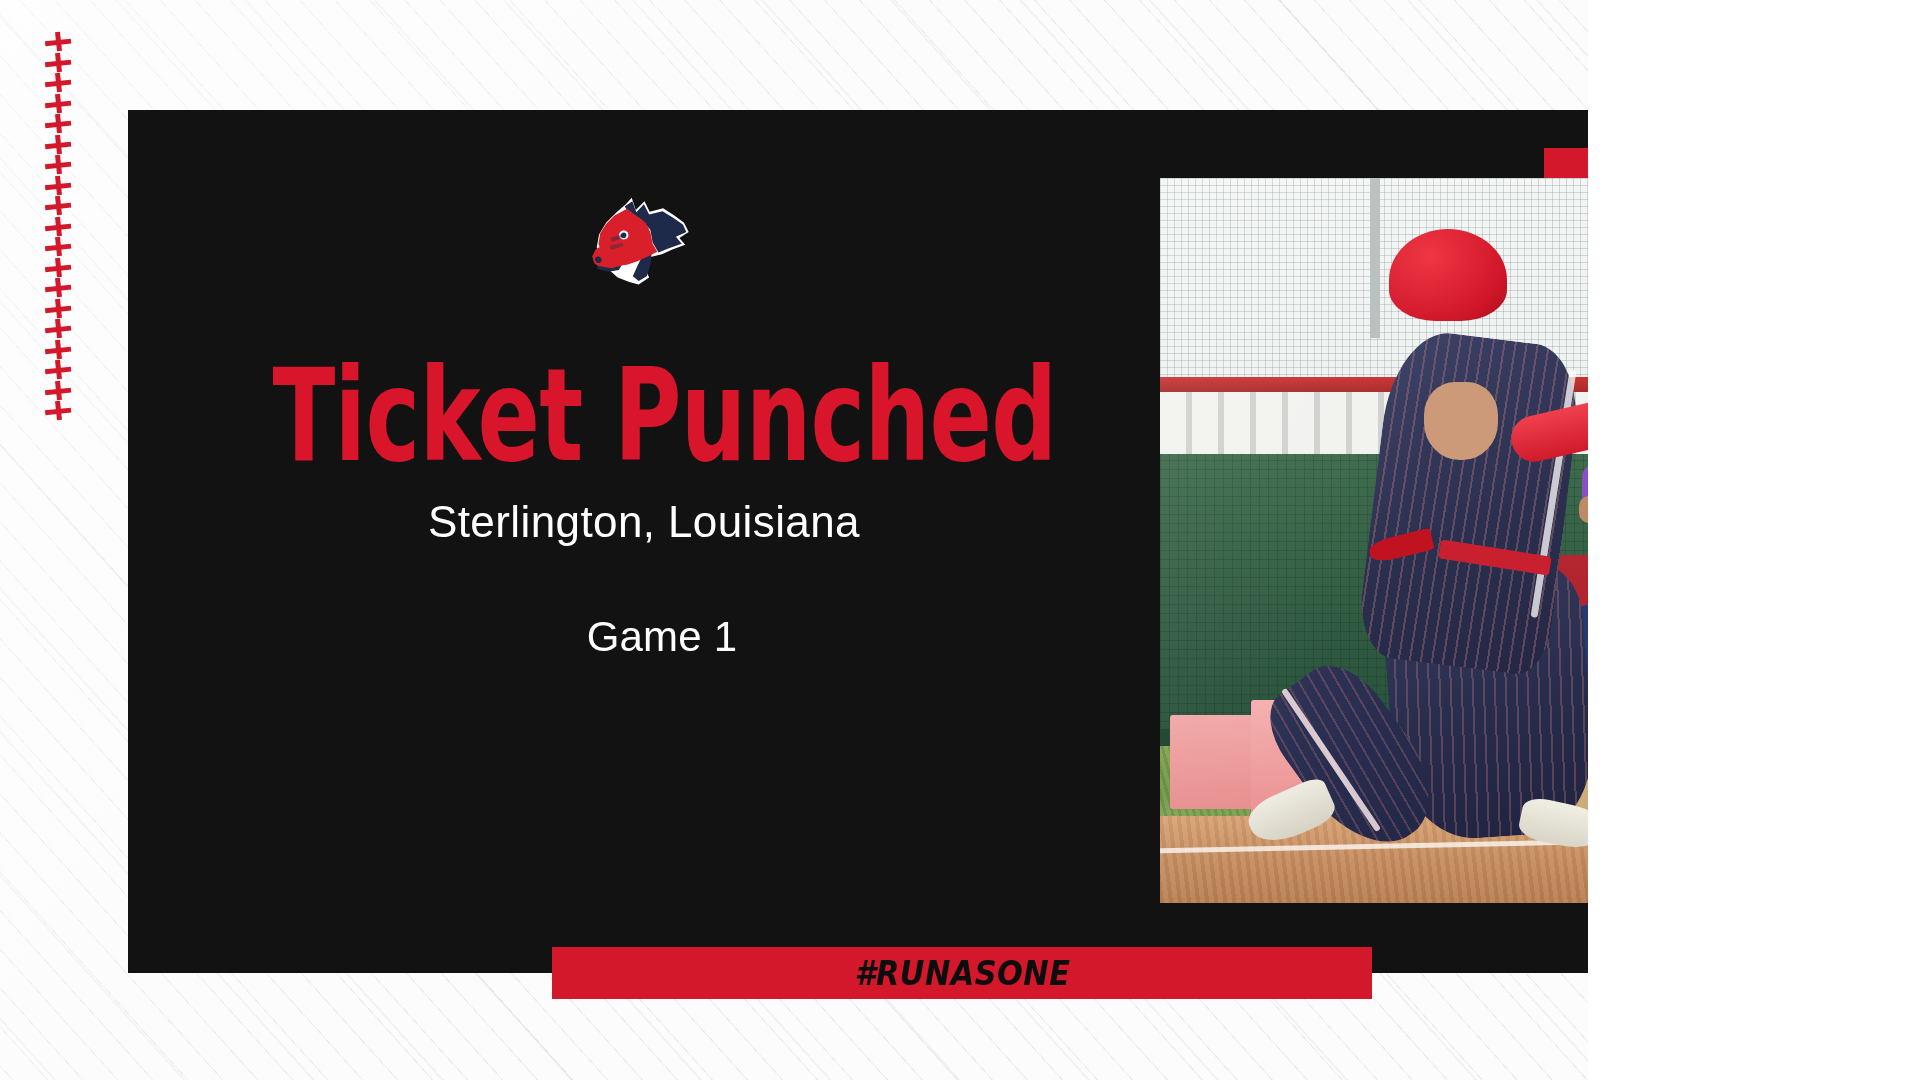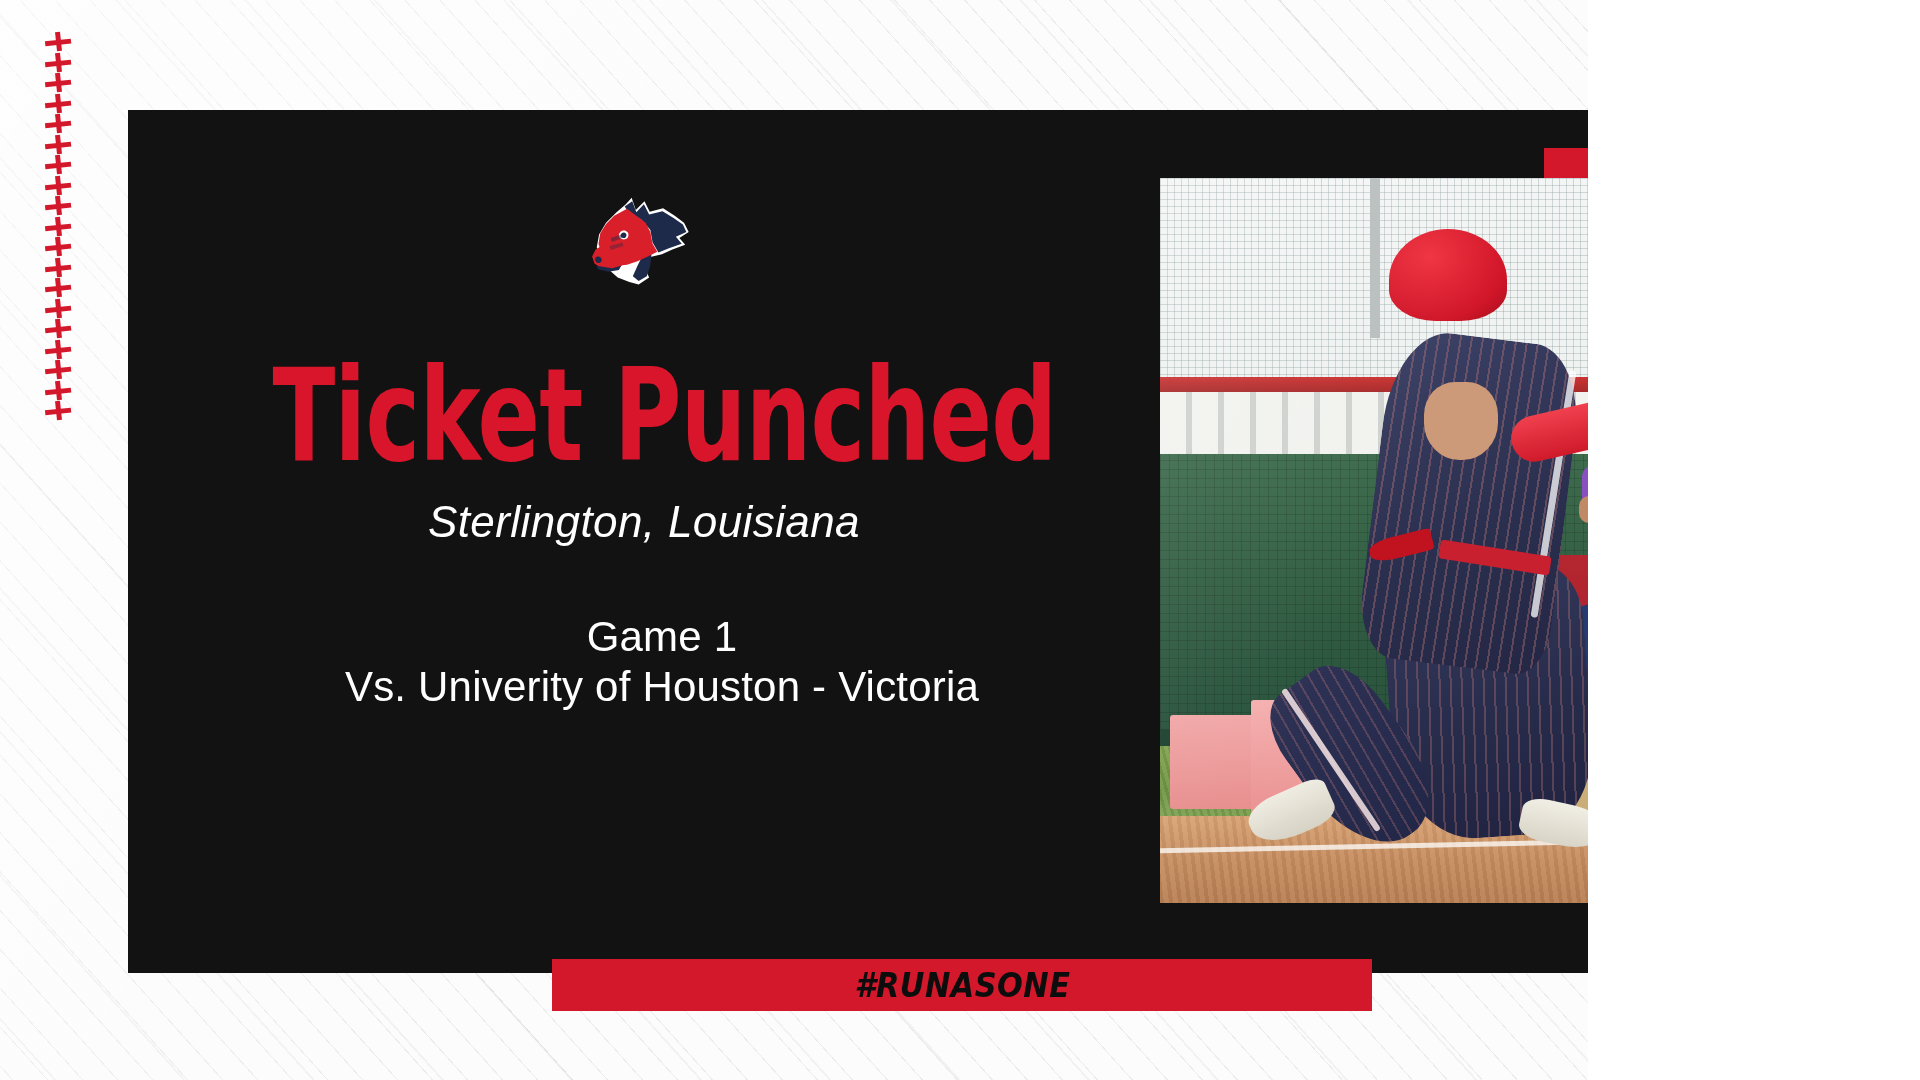--- a/index.html
+++ b/index.html
@@ -422,21 +422,20 @@
     position: absolute;
     left: 128px;
     top: 497px;
     width: 1032px;
     text-align: center;
     color: #ffffff;
     font-size: 44px;
     font-weight: 400;
     letter-spacing: 0.4px;
     white-space: nowrap;
-    font-style: italic;
   }
   .details {
     position: absolute;
     left: 128px;
     top: 612px;
     width: 1032px;
     text-align: center;
     color: #ffffff;
   }
   .details .line {
@@ -452,21 +451,20 @@
   .hashtag-bar {
     position: absolute;
     left: 552px;
     top: 947px;
     width: 820px;
     height: 52px;
     background: #D4182B;
     display: flex;
     align-items: center;
     justify-content: center;
-    margin-top: 12px;
   }
   .hashtag-txt {
     color: #0d0d0d;
     font-family: "DejaVu Sans", sans-serif;
     font-weight: bold;
     font-style: italic;
     font-size: 33px;
     letter-spacing: 0.5px;
     transform: scaleX(0.92);
   }
@@ -592,20 +590,19 @@
       <path fill="#1E2A4A" d="M58 86 L80 80 L82 86 L60 93 Z" opacity="0.35"></path>
     </svg>
   </div>
 
   <div class="headline">Ticket Punched</div>
 
   <div class="subtitle">Sterlington, Louisiana</div>
 
   <div class="details">
     <div class="line">Game 1</div>
-    <div class="line">Vs. Univerity of Houston - Victoria</div>
   </div>
 
   <div class="hashtag-bar">
     <span class="hashtag-txt">#RUNASONE</span>
   </div>
 
 </div>
 
 </body></html>

